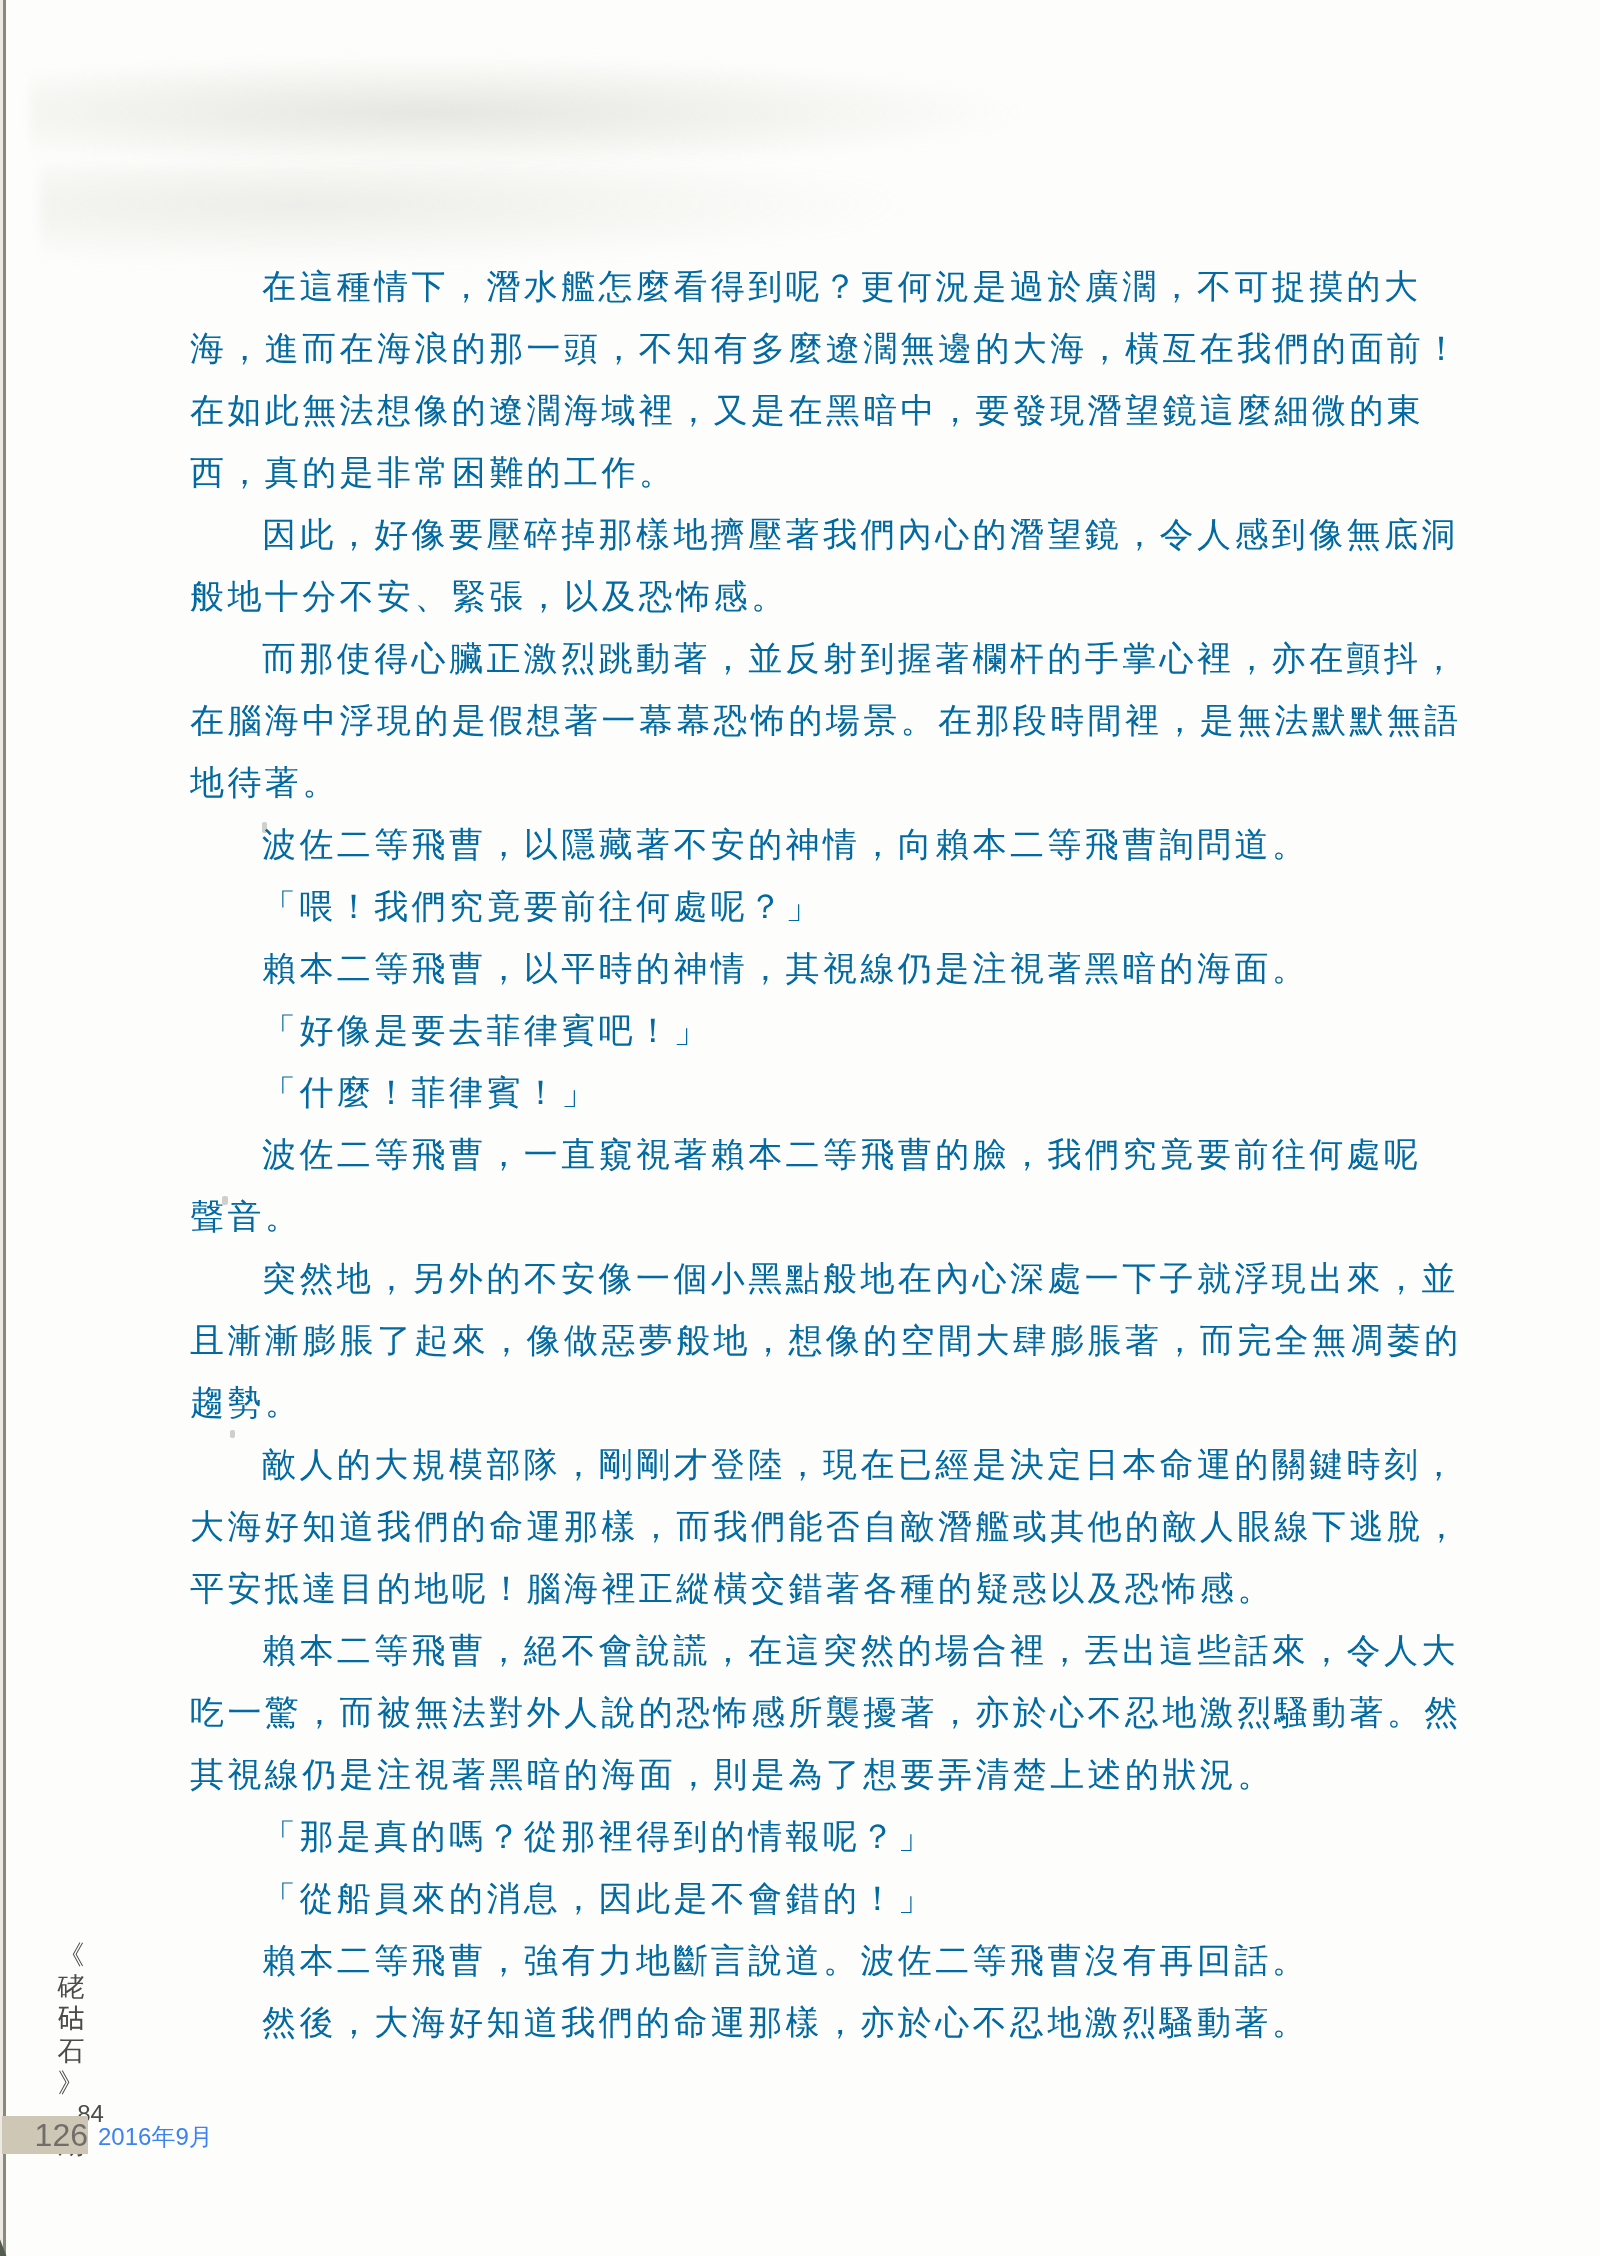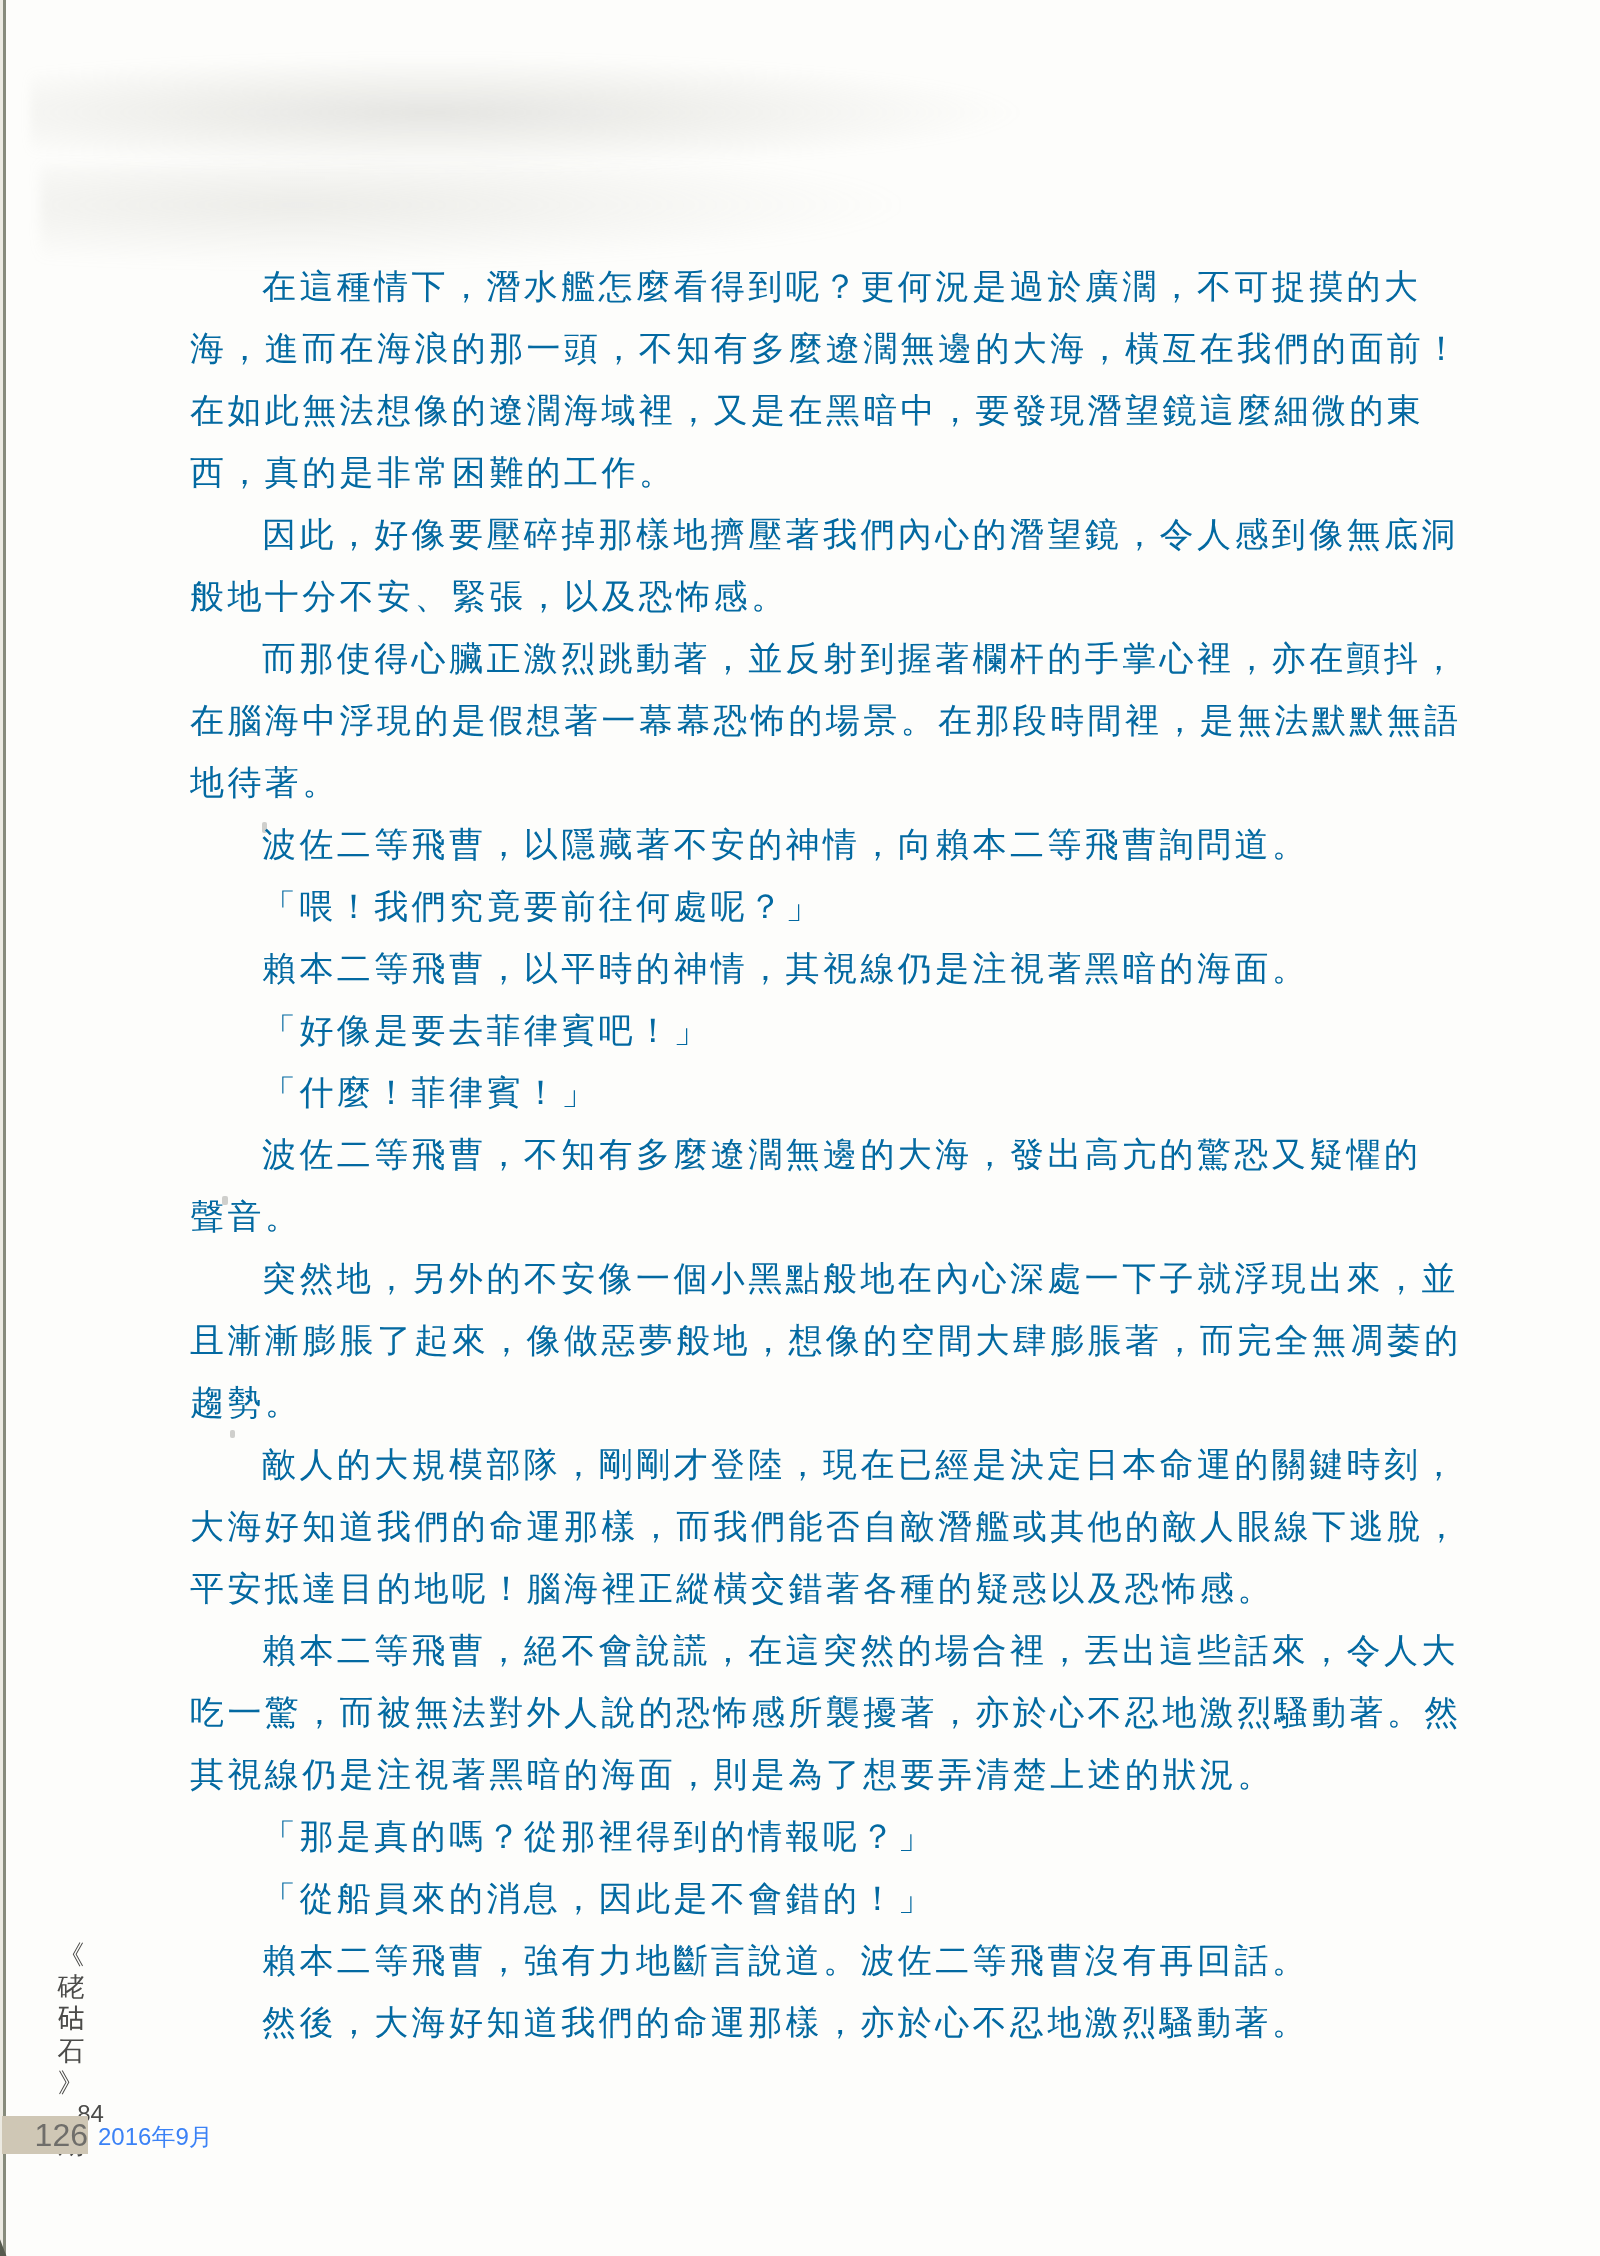--- a/index.html
+++ b/index.html
@@ -81,21 +81,21 @@
       <div class="line indent">因此，好像要壓碎掉那樣地擠壓著我們內心的潛望鏡，令人感到像無底洞</div>
       <div class="line">般地十分不安、緊張，以及恐怖感。</div>
       <div class="line indent">而那使得心臟正激烈跳動著，並反射到握著欄杆的手掌心裡，亦在顫抖，</div>
       <div class="line">在腦海中浮現的是假想著一幕幕恐怖的場景。在那段時間裡，是無法默默無語</div>
       <div class="line">地待著。</div>
       <div class="line indent">波佐二等飛曹，以隱藏著不安的神情，向賴本二等飛曹詢問道。</div>
       <div class="line indent">「喂！我們究竟要前往何處呢？」</div>
       <div class="line indent">賴本二等飛曹，以平時的神情，其視線仍是注視著黑暗的海面。</div>
       <div class="line indent">「好像是要去菲律賓吧！」</div>
       <div class="line indent">「什麼！菲律賓！」</div>
-      <div class="line indent">波佐二等飛曹，不知有多麼遼濶無邊的大海，發出高亢的驚恐又疑懼的</div>
+      <div class="line indent">波佐二等飛曹，一直窺視著賴本二等飛曹的臉，我們究竟要前往何處呢</div>
       <div class="line">聲音。</div>
       <div class="line indent">突然地，另外的不安像一個小黑點般地在內心深處一下子就浮現出來，並</div>
       <div class="line">且漸漸膨脹了起來，像做惡夢般地，想像的空間大肆膨脹著，而完全無凋萎的</div>
       <div class="line">趨勢。</div>
       <div class="line indent">敵人的大規模部隊，剛剛才登陸，現在已經是決定日本命運的關鍵時刻，</div>
       <div class="line">大海好知道我們的命運那樣，而我們能否自敵潛艦或其他的敵人眼線下逃脫，</div>
       <div class="line">平安抵達目的地呢！腦海裡正縱橫交錯著各種的疑惑以及恐怖感。</div>
       <div class="line indent">賴本二等飛曹，絕不會說謊，在這突然的場合裡，丟出這些話來，令人大</div>
       <div class="line">吃一驚，而被無法對外人說的恐怖感所襲擾著，亦於心不忍地激烈騷動著。然</div>
       <div class="line">其視線仍是注視著黑暗的海面，則是為了想要弄清楚上述的狀況。</div>

